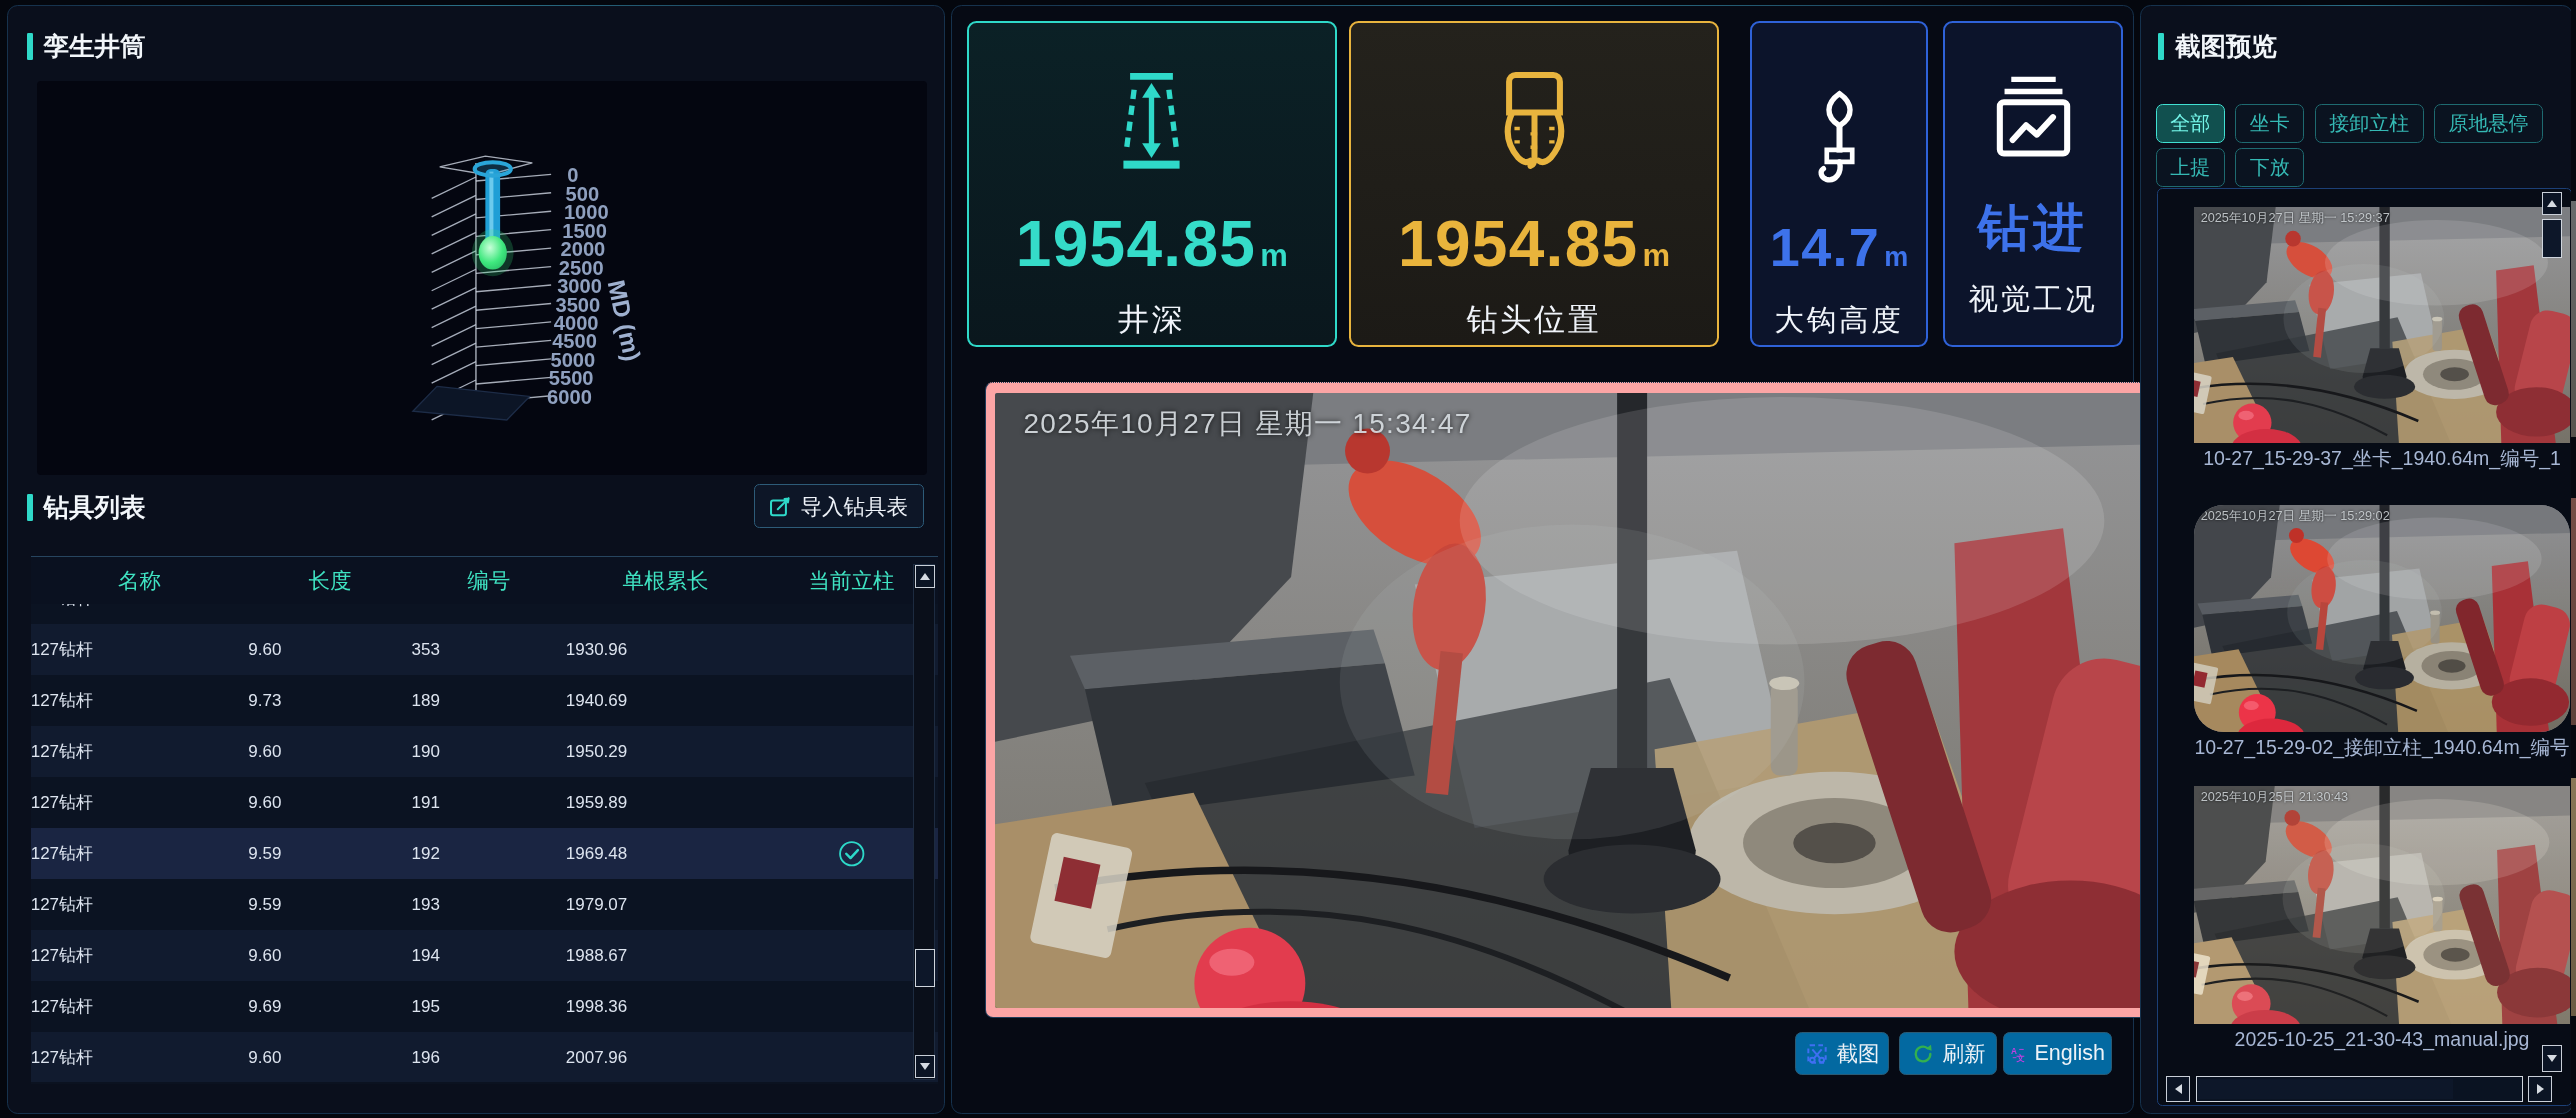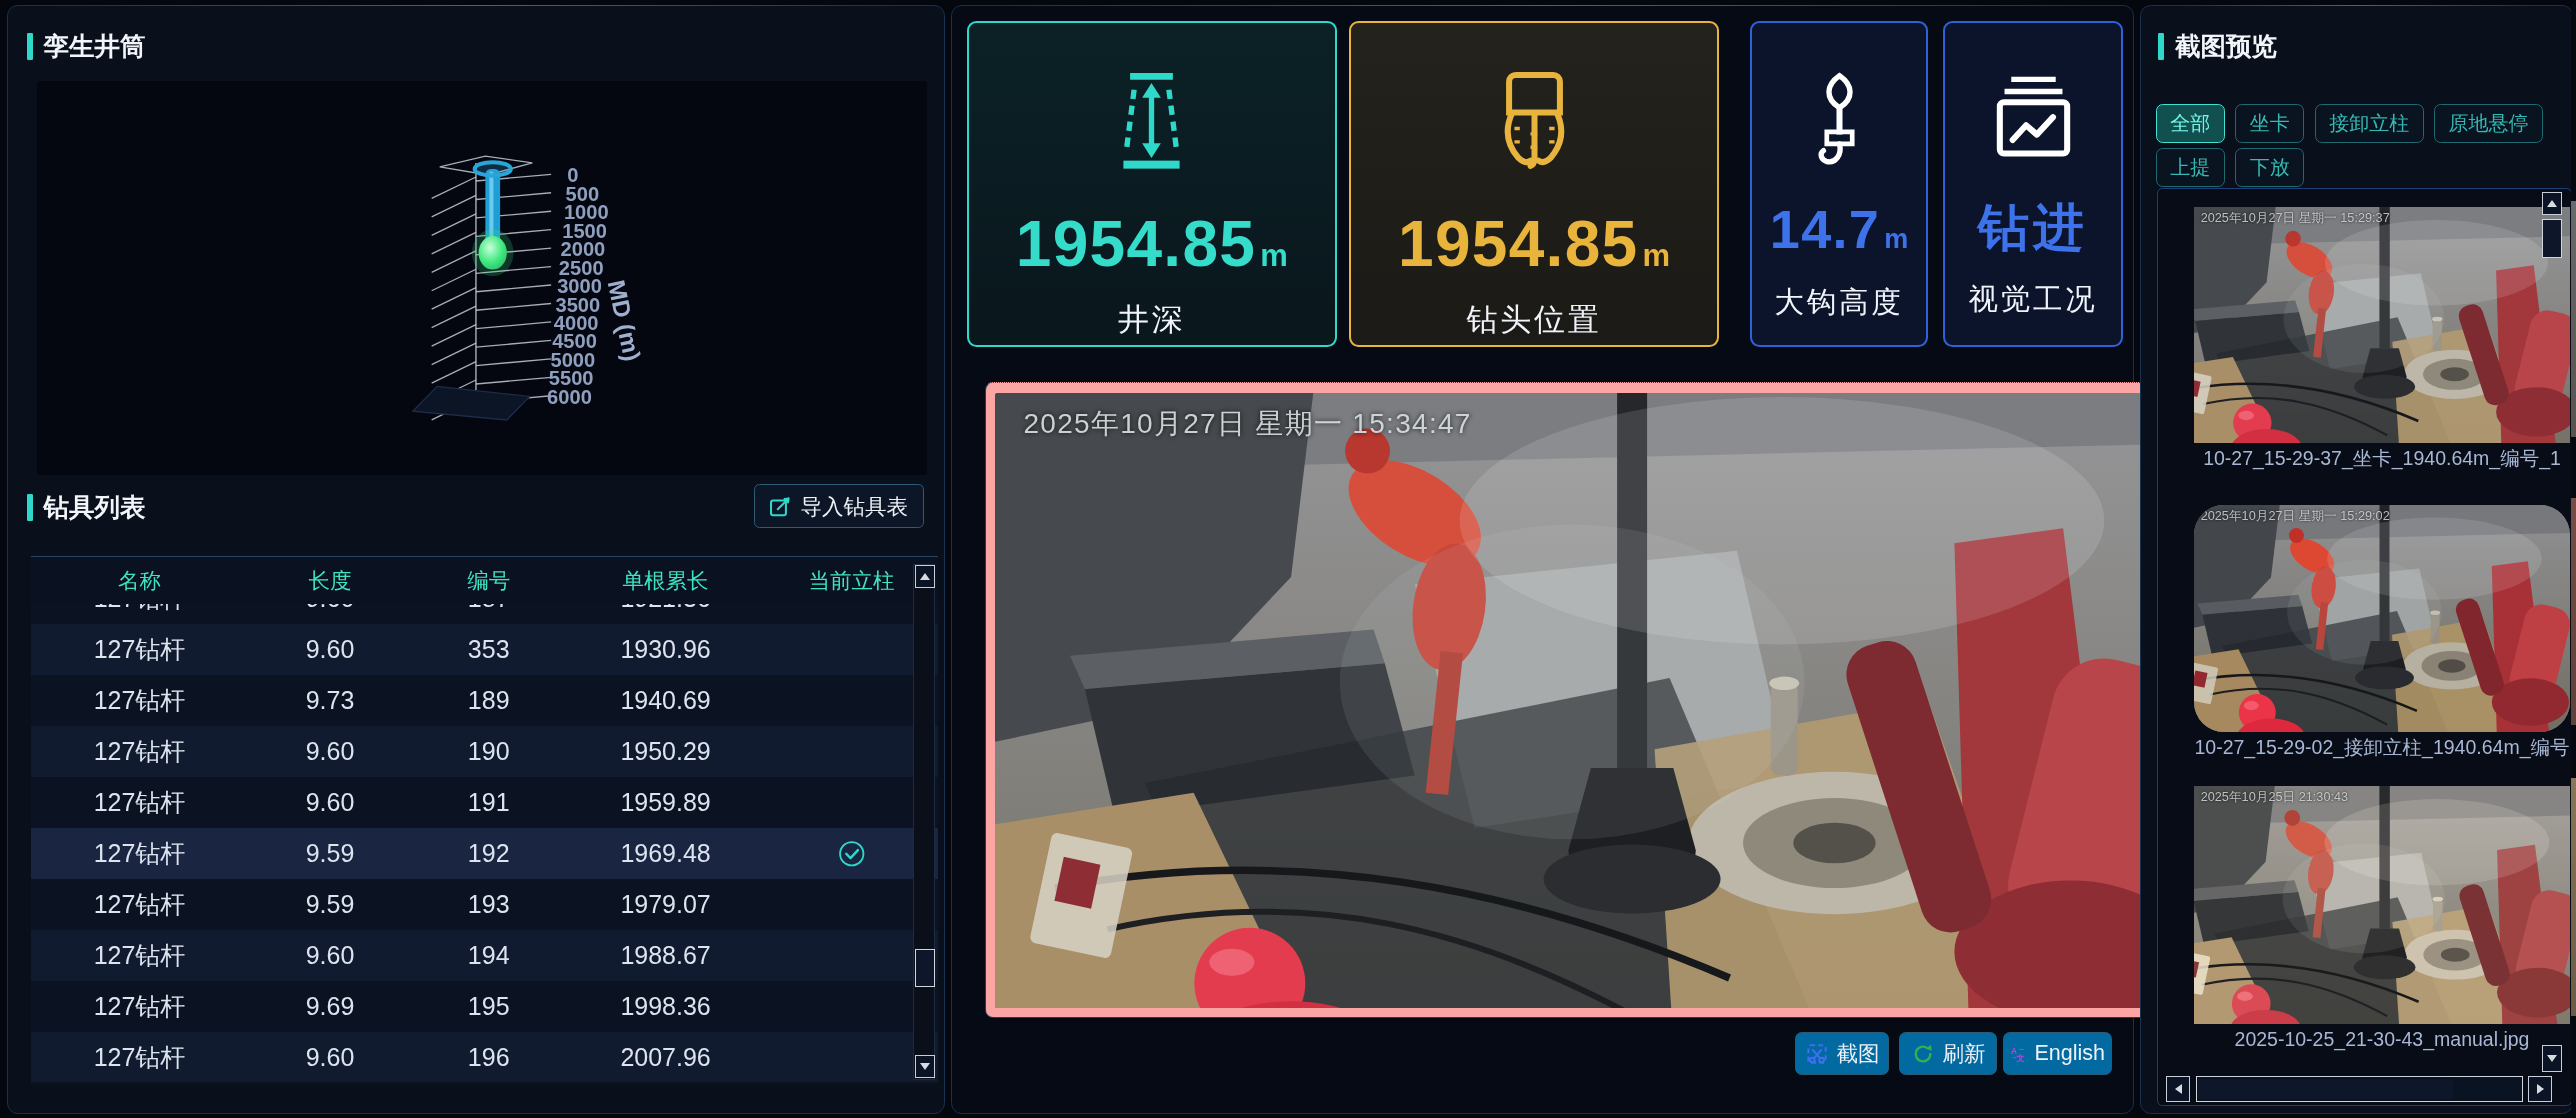--- a/index.html
+++ b/index.html
@@ -27,21 +27,21 @@
 
   #import-btn{position:absolute;right:20px;top:478px;height:44px;padding:0 14.8px;
     display:flex;align-items:center;gap:8px;background:#0d1627;border:1.3px solid #2d5b78;
     border-radius:5.4px;color:#eef2f8;font-size:21.5px;cursor:pointer}
 
   #table{position:absolute;left:23px;top:550px;width:907px;height:527px;background:#0b1220;border-top:1.3px solid #27455f}
   .thead{display:grid;grid-template-columns:24% 18% 17% 22% 19%;height:47px;align-items:center;
     text-align:center;color:#3fe3c2;font-size:21.5px;font-weight:400;background:#0a1120}
   .tbody{position:absolute;top:47px;left:0;right:0;height:478px;overflow:hidden}
   .trow{display:grid;grid-template-columns:24% 18% 17% 22% 19%;height:51px;align-items:center;
-    text-align:center;font-size:25px;color:#dde4ef;background:#0b1322}
+    font-size:17px;color:#dde4ef;background:#0b1322}
   .trow.alt{background:#111b2f}
   .trow.current{background:#1a2542}
   .trow.clipped{margin-top:-31px}
   .check{width:29.5px;height:29.5px;display:none;margin:0 auto}
   .trow.current .check{display:block}
 
   
   .sb-track{position:absolute;background:#0a0f1a;border:0.7px solid #1d2b40}
   .sb-btn{position:absolute;width:20px;height:23px;background:#0b1424;border:1.3px solid #c9cfd8;
     display:flex;align-items:center;justify-content:center;box-sizing:border-box;cursor:pointer}
@@ -57,21 +57,21 @@
     align-items:center;justify-content:flex-start;padding-top:40px;box-sizing:border-box}
   .card .cicon{height:114px;display:flex;align-items:center;justify-content:center}
   .cval{display:flex;align-items:baseline;margin-top:35px;font-weight:700;line-height:1}
   .cval .v{font-size:64px;letter-spacing:1.3px}
   .cval .unit{font-size:31px;margin-left:4px;font-weight:700}
   .clabel{margin-top:23px;font-size:31px;color:#f0f4fa;letter-spacing:2.7px}
   #card-1{left:14.8px;width:370px;border:2px solid #2fd9c9;background:linear-gradient(180deg,#0b2126,#0a171d)}
   #card-1 .cval{color:#35dcc9}
   #card-2{left:397px;width:370px;border:2px solid #e8b43e;background:linear-gradient(180deg,#24221c,#1c1a16)}
   #card-2 .cval{color:#e9b43c}
-  #card-3{left:798px;width:178px;border:2px solid #2f62d8;background:#0c142b;padding-top:47px}
+  #card-3{left:798px;width:178px;border:2px solid #2f62d8;background:#0c142b;padding-top:65px}
   #card-4{left:991px;width:180px;border:2px solid #2f62d8;background:#0c142b;padding-top:47px}
   #card-3 .cval{color:#3d72ea}
   #card-3 .cval .v{font-size:54px}
   #card-3 .cval .unit{font-size:27px}
   #card-4 .cval .v{font-size:51px;color:#3d72ea;letter-spacing:4px}
   #card-3 .cicon,#card-4 .cicon{height:101px}
   #card-3 .clabel,#card-4 .clabel{font-size:29.5px;margin-top:27px}
   #card-3 .cval,#card-4 .cval{margin-top:31px}
 
   

